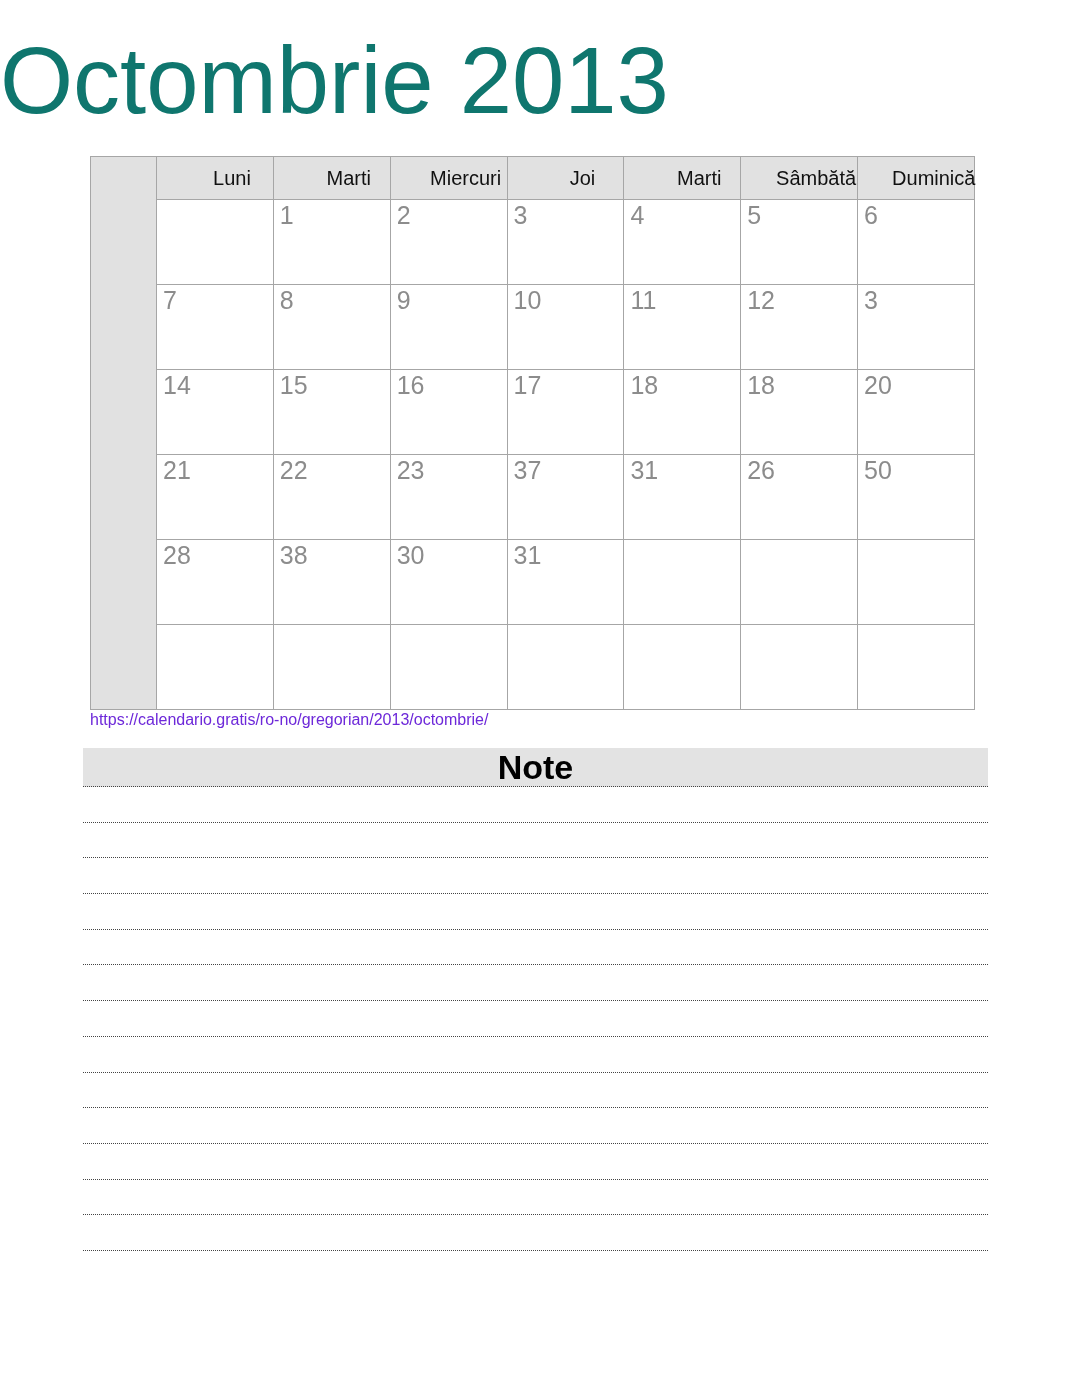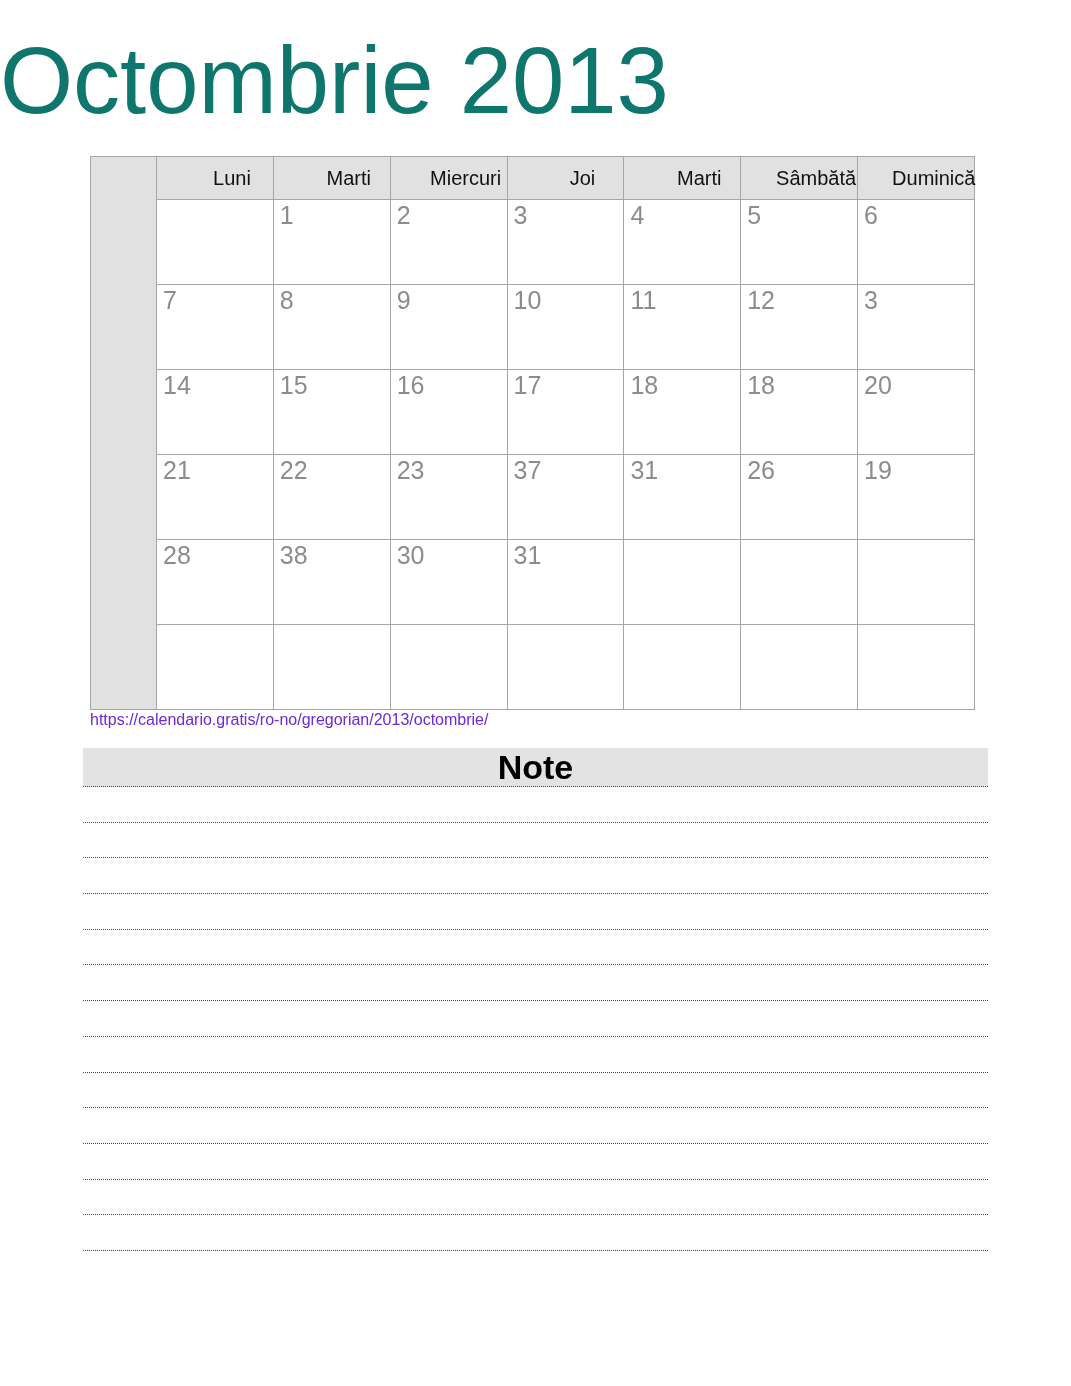--- a/index.html
+++ b/index.html
@@ -143,21 +143,21 @@
       <td class="daycell">18</td>
       <td class="daycell">20</td>
     </tr>
     <tr>
       <td class="daycell">21</td>
       <td class="daycell">22</td>
       <td class="daycell">23</td>
       <td class="daycell">37</td>
       <td class="daycell">31</td>
       <td class="daycell">26</td>
-      <td class="daycell">19</td>
+      <td class="daycell">50</td>
     </tr>
     <tr>
       <td class="daycell">28</td>
       <td class="daycell">38</td>
       <td class="daycell">30</td>
       <td class="daycell">31</td>
       <td class="daycell"></td>
       <td class="daycell"></td>
       <td class="daycell"></td>
     </tr>

